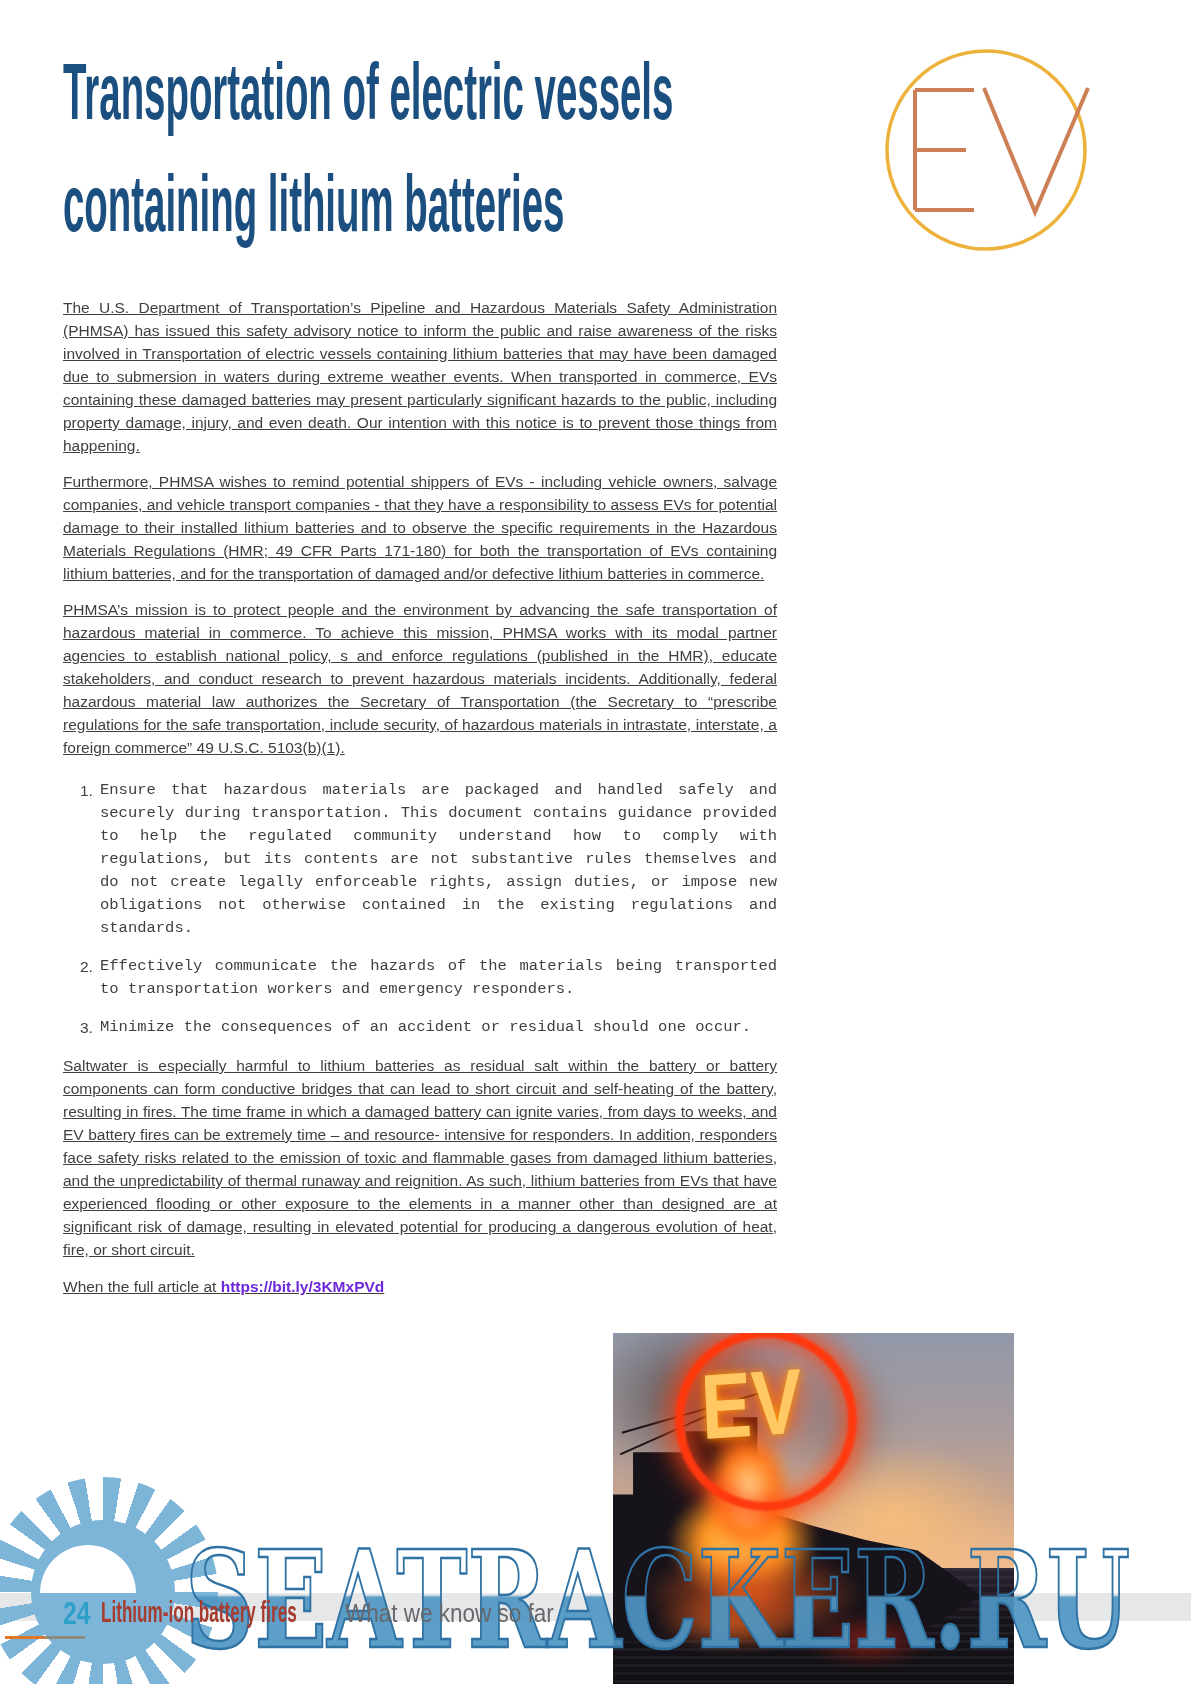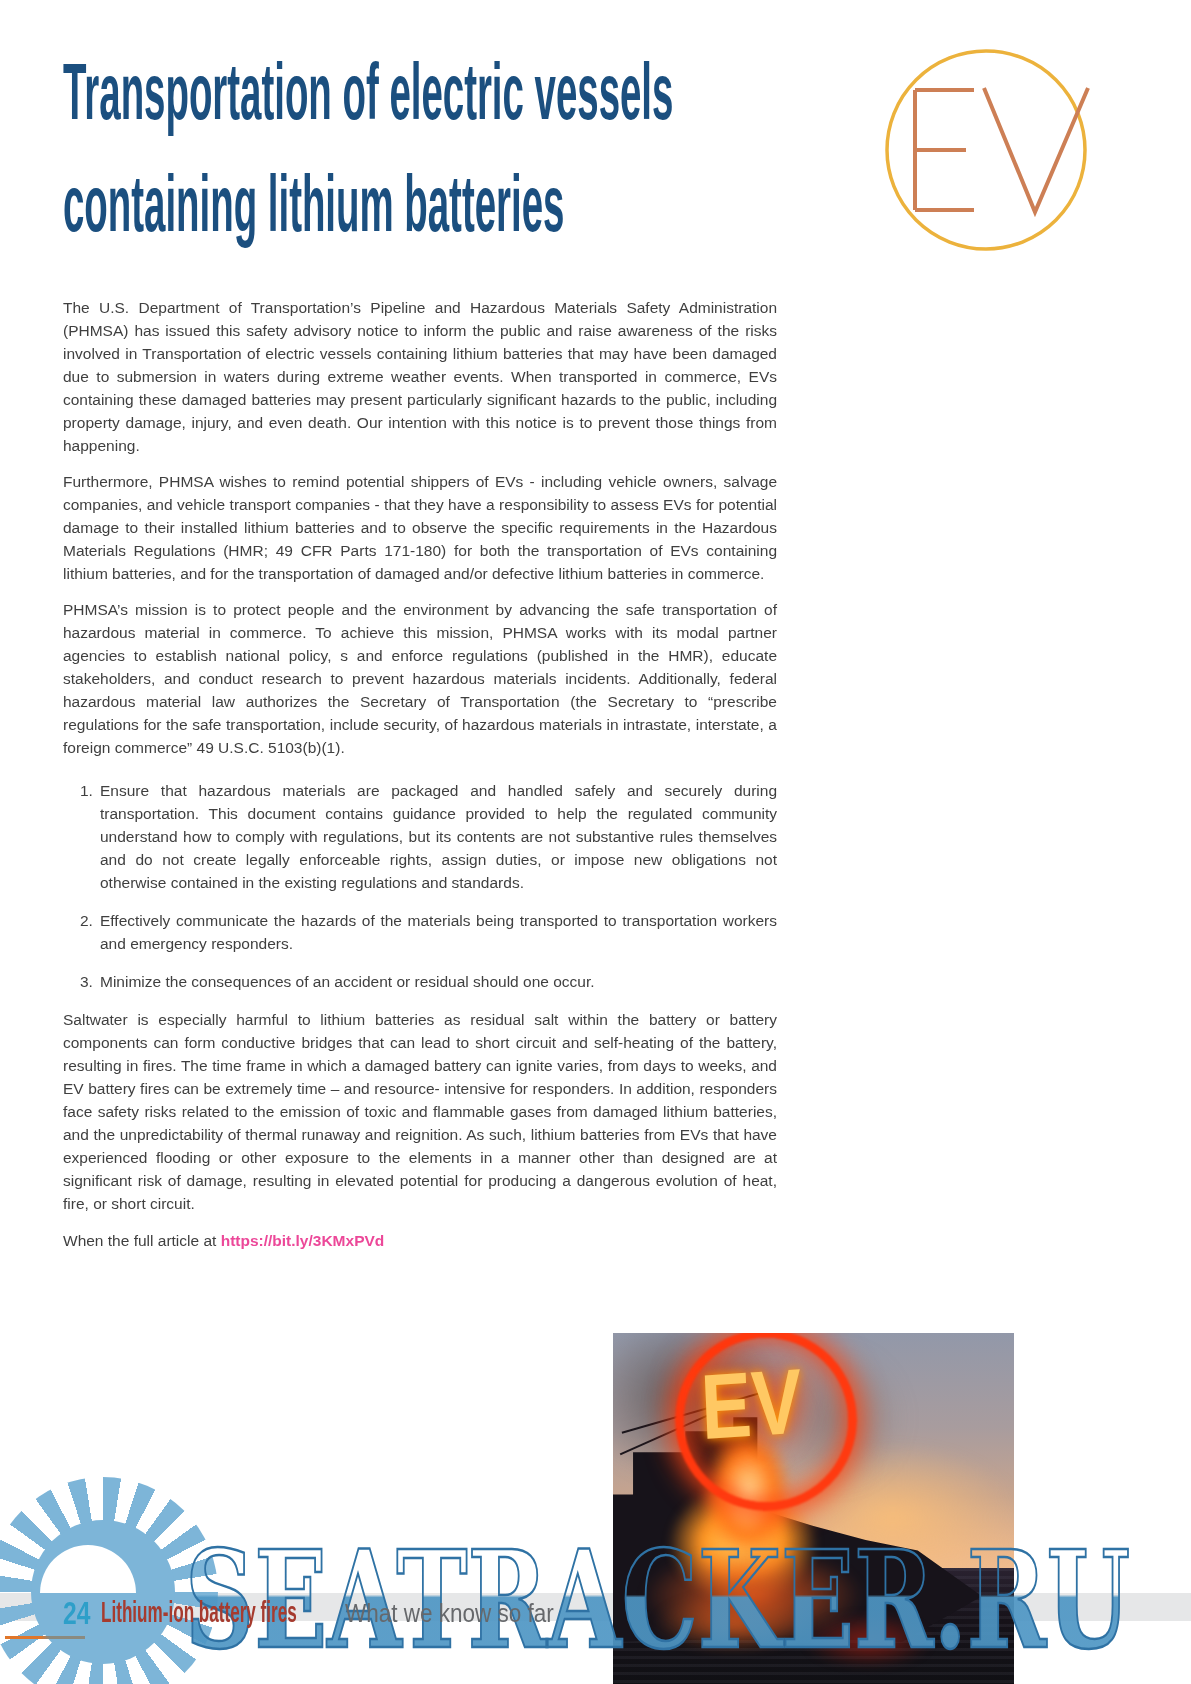--- a/index.html
+++ b/index.html
@@ -12,27 +12,27 @@
   
   .title{ position:absolute; left:63px; top:36px; color:#1b4f7f;
           font-weight:bold; font-size:80px; line-height:112px; }
   .title .tline{ display:block; white-space:nowrap;
           transform:scaleX(0.48); transform-origin:0 50%; letter-spacing:0; }
   
   .evlogo{ position:absolute; left:878px; top:38px; }
   
   .body{ position:absolute; left:63px; top:296px; width:714px;
          font-size:15.5px; line-height:23px; }
-  .body p{ text-align:justify; text-align-last:left; margin-bottom:13px; }
+  .body p{ text-align:justify; text-align-last:left; margin-bottom:13px;text-decoration:underline; }
   .goals{ margin:20px 0 3px 0; }
   .goal{ display:flex; margin:0 0 15px 0; padding-left:17px; }
   .goal-num{ width:20px; flex:0 0 auto; }
-  .goal-text{ flex:1; text-align:justify; text-align-last:left; }
+  .goal-text{ flex:1; text-align:justify; text-align-last:left;font-family:Liberation Mono, monospace; }
   .readmore{ margin-top:14px; }
-  .readmore a{ color:#ec4899; font-weight:bold; text-decoration:none; }
+  .readmore a{ color:#6d28d9; font-weight:bold; text-decoration:none; }
   
   .band{ position:absolute; left:0; top:1593px; width:1191px; height:28px;
          background:rgba(118,122,126,0.18); z-index:1; }
   .sun{ position:absolute; left:-12px; top:1477px; width:230px; height:230px;
         border-radius:50%; z-index:2;
         background:repeating-conic-gradient(#7db5d8 0deg 9deg, rgba(0,0,0,0) 9deg 18deg); }
   .sun-core{ position:absolute; left:31px; top:1520px; width:144px; height:144px;
         border-radius:50%; background:#7db5d8; z-index:2; }
   .sun-disk{ position:absolute; left:40px; top:1545px; width:96px; height:48px;
         background:#ffffff; border-radius:48px 48px 0 0; z-index:2; }

